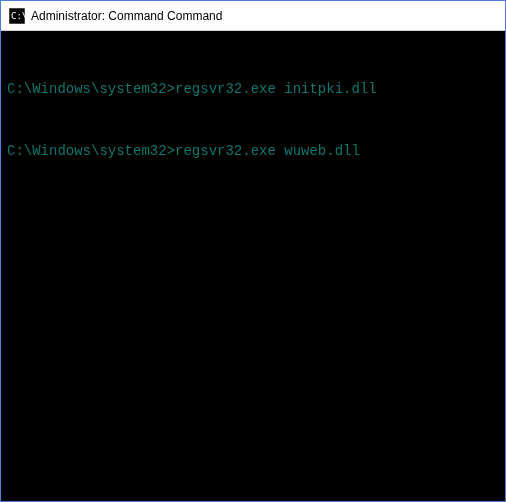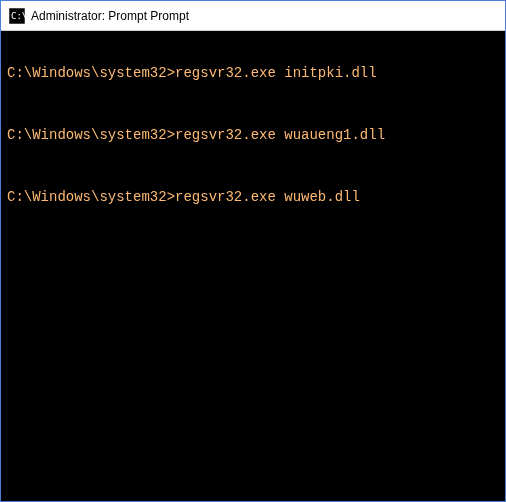--- a/index.html
+++ b/index.html
@@ -42,50 +42,49 @@
       width: 16px;
       height: 16px;
     }
     .titlebar-text {
       font-size: 12px;
       color: #000000;
     }
     .terminal {
       flex: 1;
       background: #000000;
-      color: #fdba74;
+      color: #0f766e;
       font-family: Consolas, "Courier New", monospace;
       font-size: 14px;
       line-height: 1.1;
-      padding: 4px 6px;
+      padding: 20px 6px;
       overflow: hidden;
       white-space: pre;
       font-weight: 500;
     }
     .terminal-line {
       display: block;
       margin-bottom: 16px;
     }
   </style>
 </head>
 <body>
 
 <div class="window">
   <div class="titlebar">
     <span class="titlebar-icon">
       <svg viewBox="0 0 16 16">
         <rect x="0" y="0" width="16" height="16" fill="#000000" stroke="#888" stroke-width="1"></rect>
         <text x="2" y="11" font-size="9" fill="#ffffff" font-family="monospace">C:\</text>
       </svg>
     </span>
-    <span class="titlebar-text">Administrator: Prompt Prompt</span>
+    <span class="titlebar-text">Administrator: Command Command</span>
   </div>
   <div class="terminal">
     <span class="terminal-line">C:\Windows\system32&gt;regsvr32.exe initpki.dll</span>
-    <span class="terminal-line">C:\Windows\system32&gt;regsvr32.exe wuaueng1.dll</span>
     <span class="terminal-line">C:\Windows\system32&gt;regsvr32.exe wuweb.dll</span>
     
     
     
     
     
   </div>
 </div>
 
 </body></html>

